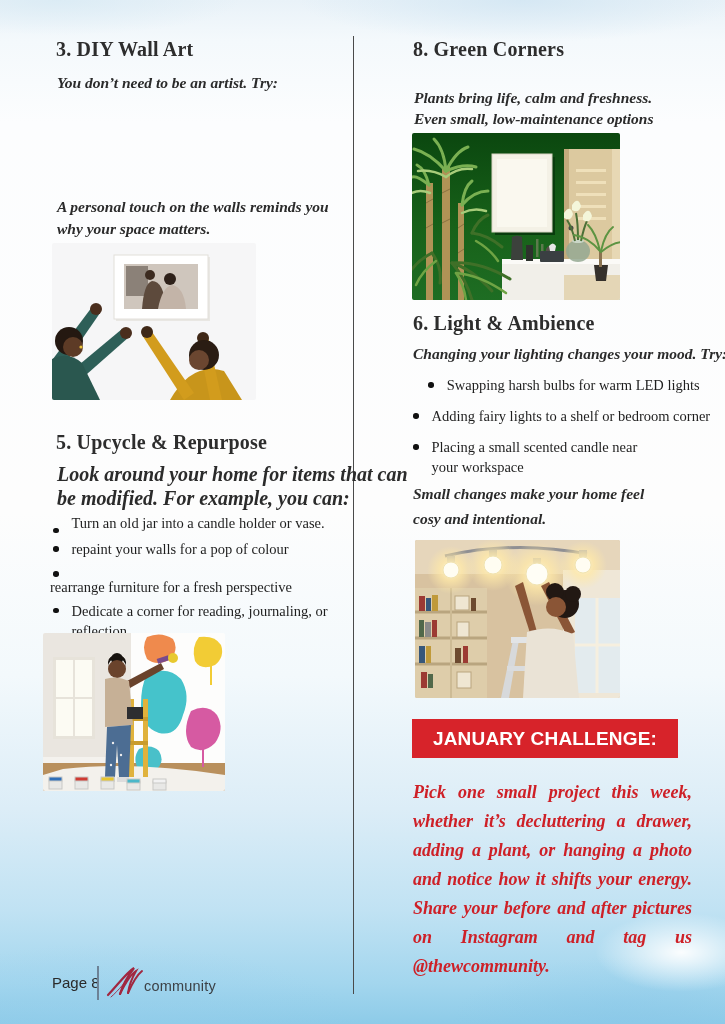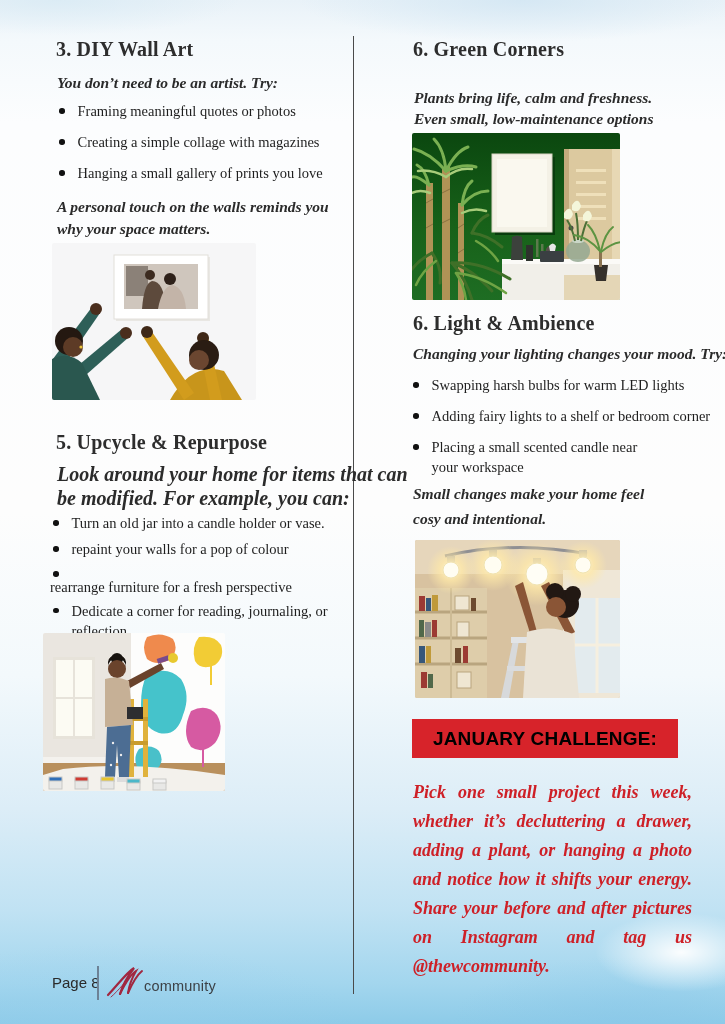--- a/index.html
+++ b/index.html
@@ -16,54 +16,40 @@
   }
   .abs{position:absolute;}
   .divider{position:absolute;left:353px;top:36px;width:1.4px;height:958px;background:#4a4a4a;}
   h2.heading{margin:0;font-size:20px;font-weight:bold;color:#2d2d2d;letter-spacing:.2px;}
   .lead{font-weight:bold;font-style:italic;font-size:15.5px;color:#2b2b2b;}
   .nowrap{white-space:nowrap;}
   .blist{list-style:none;margin:0;padding:0;font-size:14.5px;color:#1e1e1e;}
   .blist li{display:flex;align-items:flex-start;line-height:20px;}
   .dot{flex:0 0 auto;width:5.5px;height:5.5px;border-radius:50%;background:#111;margin:7px 13px 0 3px;}
   .photo{border-radius:2px;overflow:hidden;display:block;}
-  .banner{background:#d7232a;color:#000000;font-family:"Liberation Sans",sans-serif;
+  .banner{background:#d7232a;color:#ffffff;font-family:"Liberation Sans",sans-serif;
     font-weight:bold;font-size:19px;display:flex;align-items:center;justify-content:center;
     letter-spacing:.2px;}
   .challenge-body{color:#ce2027;font-weight:bold;font-style:italic;font-size:18px;
     line-height:29px;text-align:justify;}
   .footer-page{font-family:"Liberation Sans",sans-serif;font-size:15px;color:#2a2a2a;}
   .footer-bar{width:1.5px;height:34px;background:#6d8296;}
   .footer-community{font-family:"Liberation Sans",sans-serif;font-size:14.5px;color:#3c4146;letter-spacing:.2px;}
 </style>
 </head>
 <body>
 
 <div class="page">
 
   <div class="divider"></div>
 
   <h2 class="heading abs" style="left:56px;top:38px;">3. DIY Wall Art</h2>
 
   <div class="lead nowrap abs" style="left:57px;top:74px;">You don’t need to be an artist. Try:</div>
 
-  <ul class="blist abs" style="left:56px;top:101px;width:300px;">
-    <li style="margin-bottom:11px;">
-        <span class="dot"></span>
-        <span class="nowrap">Framing meaningful quotes or photos</span>
-      </li>
-    <li style="margin-bottom:11px;">
-        <span class="dot"></span>
-        <span class="nowrap">Creating a simple collage with magazines</span>
-      </li>
-    <li>
-        <span class="dot"></span>
-        <span class="nowrap">Hanging a small gallery of prints you love</span>
-      </li>
-  </ul>
 
   <div class="lead abs" style="left:57px;top:196px;line-height:22px;">
     <div>A personal touch on the walls reminds you</div>
     <div>why your space matters.</div>
   </div>
 
   <svg class="photo abs" style="left:52px;top:243px;" width="204" height="157" viewBox="0 0 204 157">
     <rect width="204" height="157" fill="#f6f6f7"></rect>
     <rect x="64" y="14" width="94" height="64" fill="#e9e7e3"></rect>
     <rect x="62" y="12" width="94" height="64" fill="#ffffff" stroke="#e2dfda"></rect>
@@ -92,21 +78,21 @@
 
   <h2 class="heading abs" style="left:56px;top:431px;">5. Upcycle &amp; Repurpose</h2>
 
   <div class="lead abs" style="left:57px;top:462px;line-height:24px;font-size:20px;">
     <div>Look around your home for items that can</div>
     <div>be modified. For example, you can:</div>
 
   </div>
 
   <ul class="blist abs" style="left:50px;top:513px;width:310px;">
-    <li style="margin-bottom:6px;">
+    <li style="margin-bottom:6px;align-items:flex-end;">
         <span class="dot"></span>
         <span class="nowrap">Turn an old jar into a candle holder or vase.</span>
       </li>
     <li style="margin-bottom:5px;">
         <span class="dot"></span>
         <span class="nowrap">repaint your walls for a pop of colour</span>
       </li>
     <li style="margin-bottom:4px;flex-direction:column;">
         <span class="dot"></span>
         <span class="nowrap">rearrange furniture for a fresh perspective</span>
@@ -159,21 +145,21 @@
         <rect x="32" y="144" width="13" height="4" fill="#cf3a33"></rect>
       <rect x="58" y="146" width="13" height="10" fill="#e8e8e6"></rect>
         <rect x="58" y="144" width="13" height="4" fill="#e8c62f"></rect>
       <rect x="84" y="148" width="13" height="9" fill="#e8e8e6"></rect>
         <rect x="84" y="146" width="13" height="4" fill="#49b7c9"></rect>
       <rect x="110" y="148" width="13" height="9" fill="#e8e8e6"></rect>
         <rect x="110" y="146" width="13" height="4" fill="#f2f2f2"></rect>
     </g>
   </svg>
 
-  <h2 class="heading abs" style="left:413px;top:38px;">6. Green Corners</h2>
+  <h2 class="heading abs" style="left:413px;top:38px;">8. Green Corners</h2>
 
   <div class="lead abs" style="left:414px;top:88px;line-height:20.5px;">
     <div>Plants bring life, calm and freshness.</div>
     <div>Even small, low-maintenance options</div>
     <div>can make a difference.</div>
   </div>
 
   <svg class="photo abs" style="left:412px;top:133px;" width="208" height="167" viewBox="0 0 208 167">
     <defs>
       <linearGradient id="wallG" x1="0" y1="0" x2="0" y2="1">
@@ -269,21 +255,21 @@
         <path d="M24 128 q-14 10 -20 24"></path>
       <path d="M64 108 q14 8 22 20"></path>
     </g>
   </svg>
 
   <h2 class="heading abs" style="left:413px;top:312px;">6. Light &amp; Ambience</h2>
 
   <div class="lead nowrap abs" style="left:413px;top:345px;">Changing your lighting changes your mood. Try:</div>
 
   <ul class="blist abs" style="left:410px;top:375px;width:305px;">
-    <li style="margin-bottom:11px;">
+    <li style="margin-bottom:11px;justify-content:center;">
         <span class="dot"></span>
         <span class="nowrap">Swapping harsh bulbs for warm LED lights</span>
       </li>
     <li style="margin-bottom:11px;">
         <span class="dot"></span>
         <span class="nowrap">Adding fairy lights to a shelf or bedroom corner</span>
       </li>
     <li>
         <span class="dot"></span>
         <span style="width:230px;display:inline-block;">Placing a small scented candle near your workspace</span>

